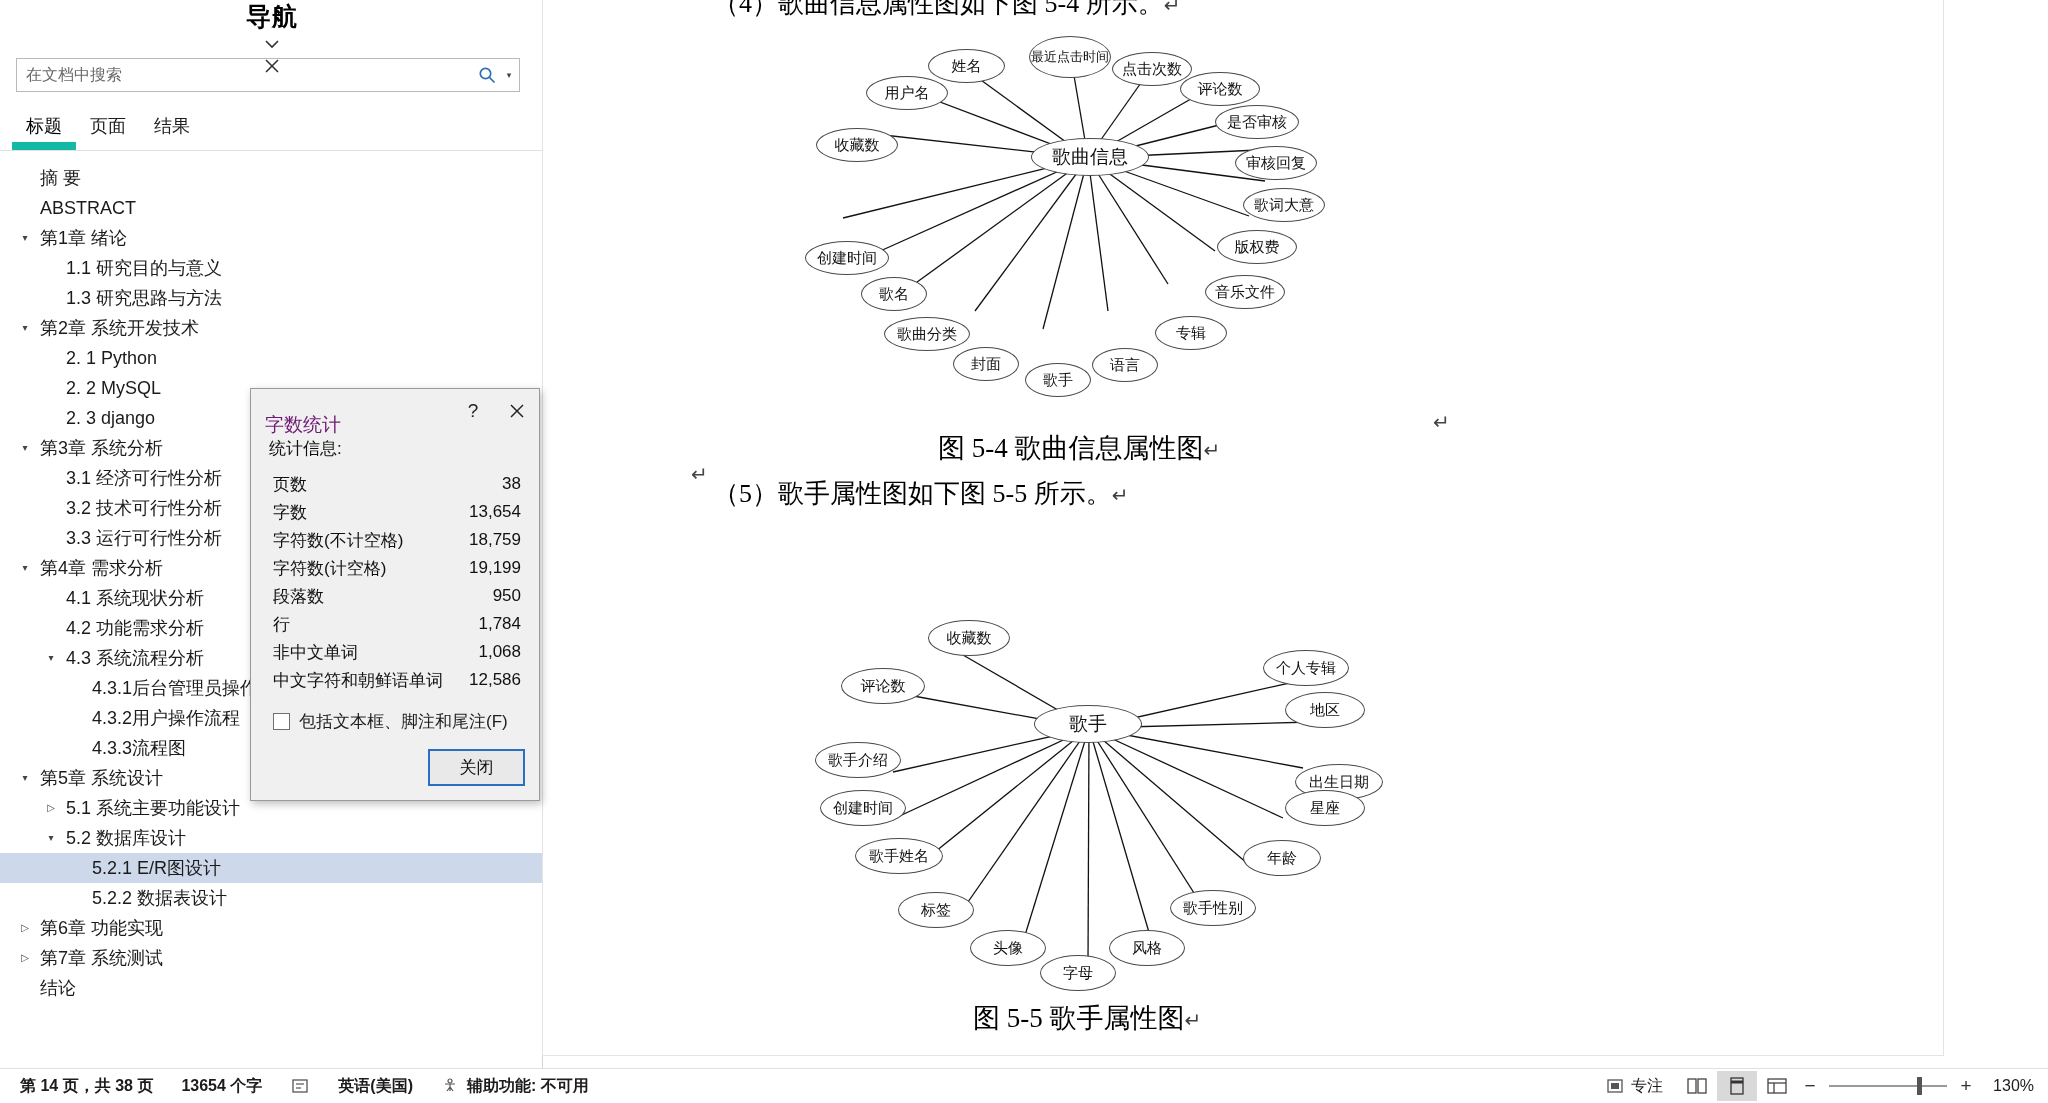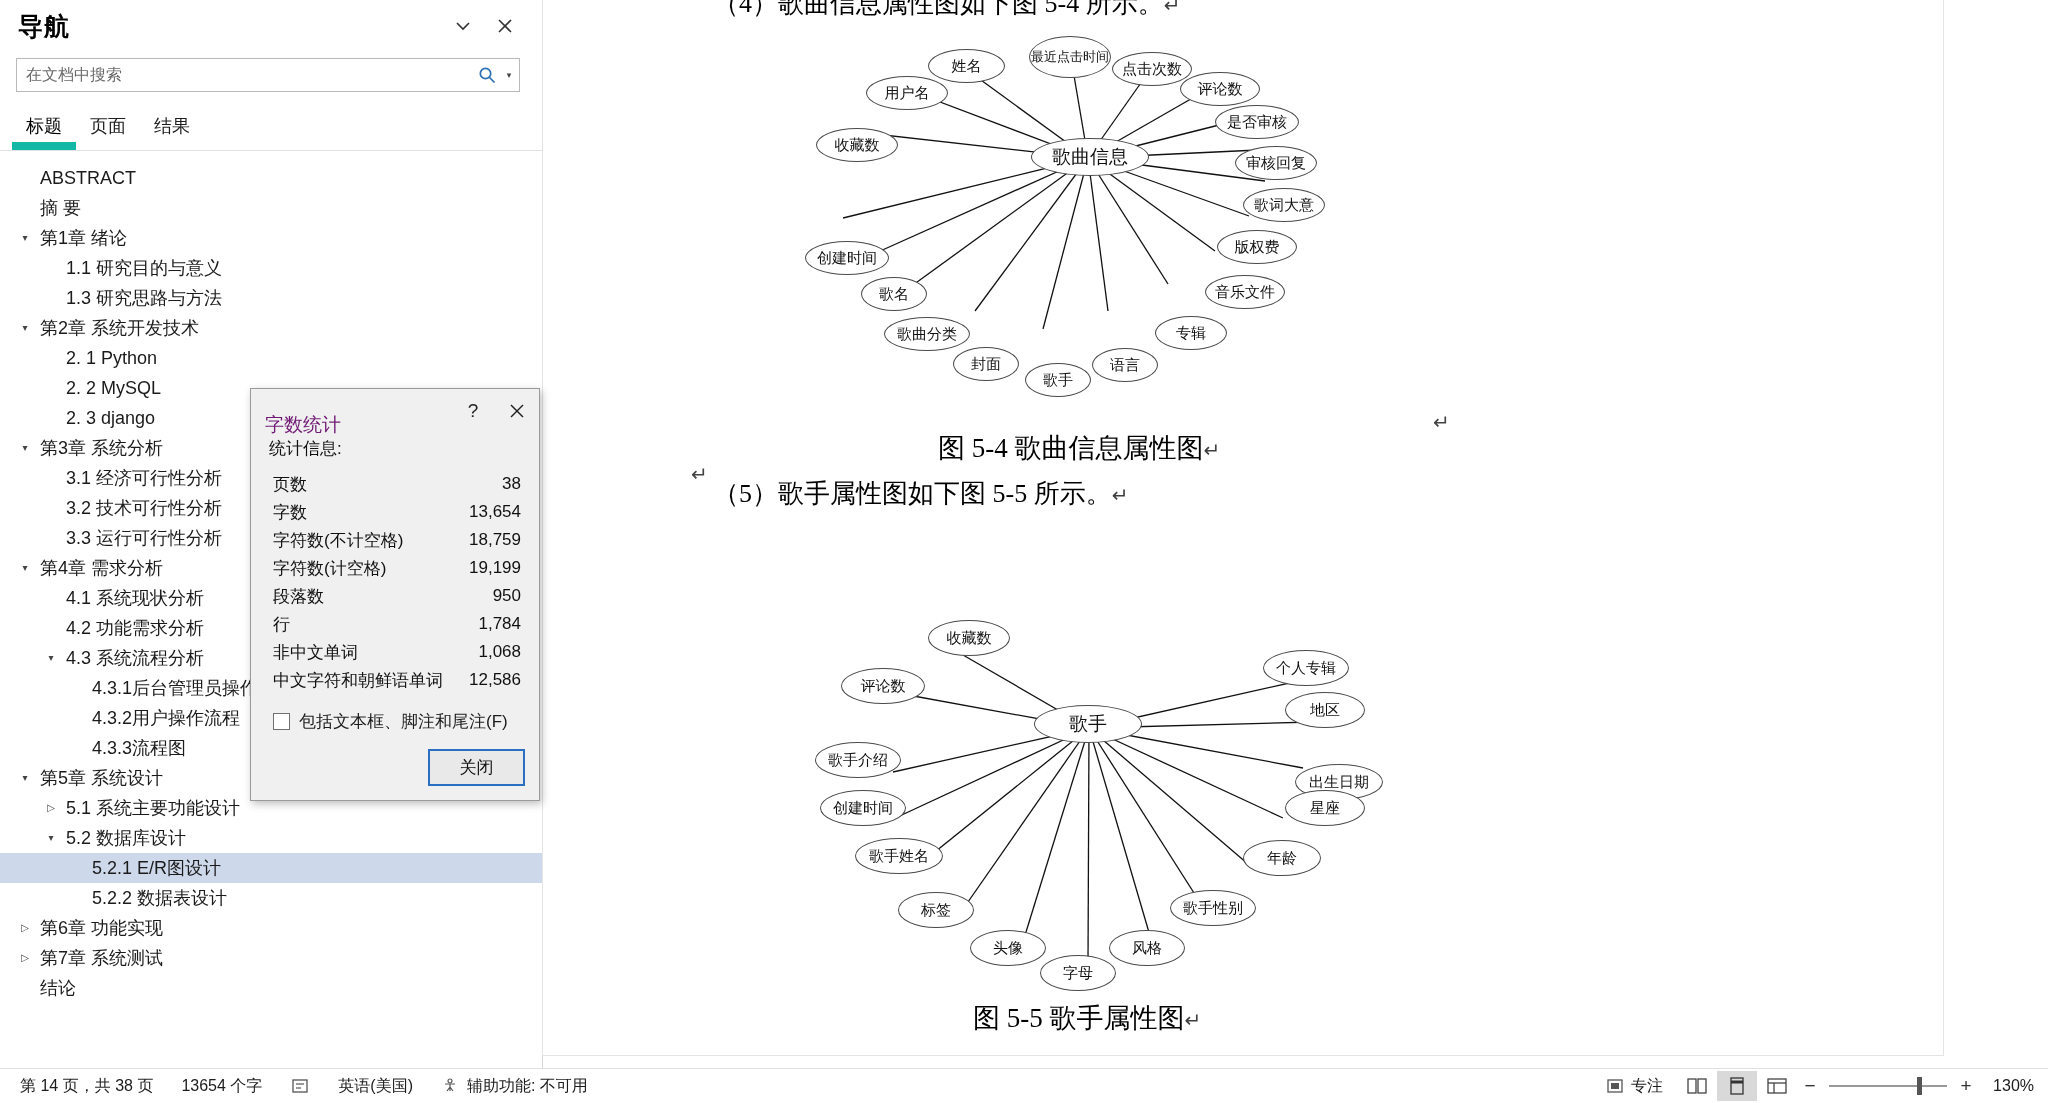--- a/index.html
+++ b/index.html
@@ -25,20 +25,21 @@
     height: 1068px;
     background: #ffffff;
     border-right: 1px solid #d6d6d6;
     box-sizing: border-box;
   }
   #nav-header {
     height: 52px;
     display: flex;
     align-items: center;
     padding: 0 16px 0 18px;
+    flex-direction: column;
   }
   #nav-title {
     font-size: 25px;
     font-weight: bold;
     color: #000;
     flex: 1;
     letter-spacing: 1px;
   }
   .nav-hdr-btn {
     width: 42px; height: 38px;
@@ -295,21 +296,21 @@
     color: #1c1c1c;
     box-sizing: border-box;
   }
   .sb-item {
     display: flex;
     align-items: center;
     height: 35px;
     padding: 0 14px;
     white-space: nowrap;
   }
-  #sb-left { display: flex; align-items: flex-end; padding-left: 6px; }
+  #sb-left { display: flex; align-items: flex-end; padding-left: 6px; font-weight: bold; }
   #sb-right { margin-left: auto; display: flex; align-items: center; padding-right: 10px; }
   .view-btn {
     width: 40px; height: 30px;
     display: flex; align-items: center; justify-content: center;
     color: #333;
   }
   .view-btn.active { background: #d9d9d9; }
   #zoom-slider {
     display: flex;
     align-items: center;
@@ -366,22 +367,22 @@
     <div id="search-caret">▾</div>
   </div>
 
   <div id="nav-tabs">
     <div class="nav-tab active">标题</div>
     <div class="nav-tab">页面</div>
     <div class="nav-tab">结果</div>
   </div>
 
   <div id="toc">
+      <div class="toc-item lvl1"><span class="twisty"></span><span>摘  要</span></div>
       <div class="toc-item lvl1"><span class="twisty"></span><span>ABSTRACT</span></div>
-      <div class="toc-item lvl1"><span class="twisty"></span><span>摘  要</span></div>
       <div class="toc-item lvl1"><span class="twisty">▾</span><span>第1章 绪论</span></div>
       <div class="toc-item lvl2"><span class="twisty" style="left: 42px;"></span><span>1.1 研究目的与意义</span></div>
       <div class="toc-item lvl2"><span class="twisty" style="left: 42px;"></span><span>1.3 研究思路与方法</span></div>
       <div class="toc-item lvl1"><span class="twisty">▾</span><span>第2章 系统开发技术</span></div>
       <div class="toc-item lvl2"><span class="twisty" style="left: 42px;"></span><span>2. 1 Python</span></div>
       <div class="toc-item lvl2"><span class="twisty" style="left: 42px;"></span><span>2. 2 MySQL</span></div>
       <div class="toc-item lvl2"><span class="twisty" style="left: 42px;"></span><span>2. 3 django</span></div>
       <div class="toc-item lvl1"><span class="twisty">▾</span><span>第3章 系统分析</span></div>
       <div class="toc-item lvl2"><span class="twisty" style="left: 42px;"></span><span>3.1 经济可行性分析</span></div>
       <div class="toc-item lvl2"><span class="twisty" style="left: 42px;"></span><span>3.2 技术可行性分析</span></div>

